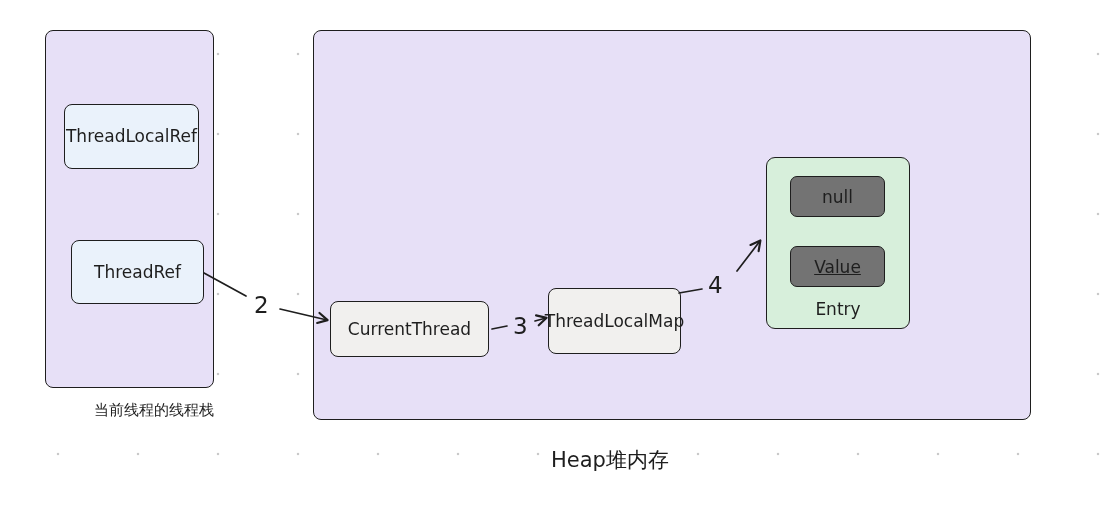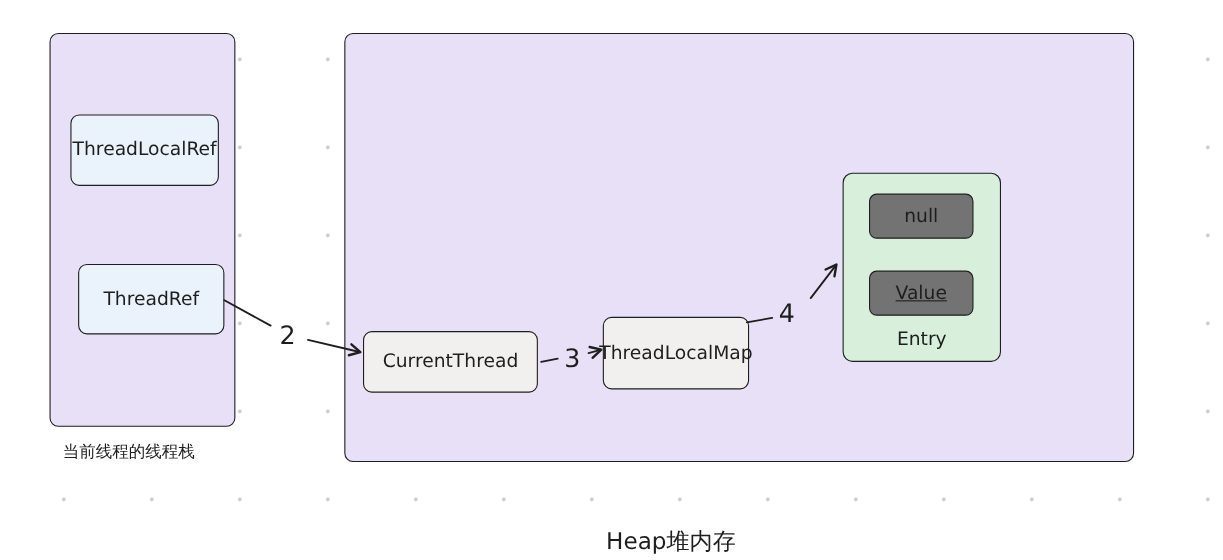--- a/index.html
+++ b/index.html
@@ -68,29 +68,28 @@
   .value-slot { left: 23px; top: 88px; width: 93px; height: 39px; text-decoration: underline; }
   .entry-label {
     position: absolute;
     left: 0; right: 0; bottom: 9px;
     text-align: center;
     font-size: 17px;
   }
 
   .stack-caption {
     position: absolute;
-    left: 57px; top: 401px; width: 167px;
-    text-align: left;
+    left: 47px; top: 401px; width: 167px;
+    text-align: right;
     font-size: 15px;
   }
   .heap-caption {
     position: absolute;
     left: 551px; top: 446px;
     font-size: 21px;
-    margin-top: 32px;
   }
 
   svg.arrows {
     position: absolute;
     left: 0; top: 0;
     pointer-events: none;
   }
   .aline {
     stroke: #1e1e1e;
     stroke-width: 1.7;

